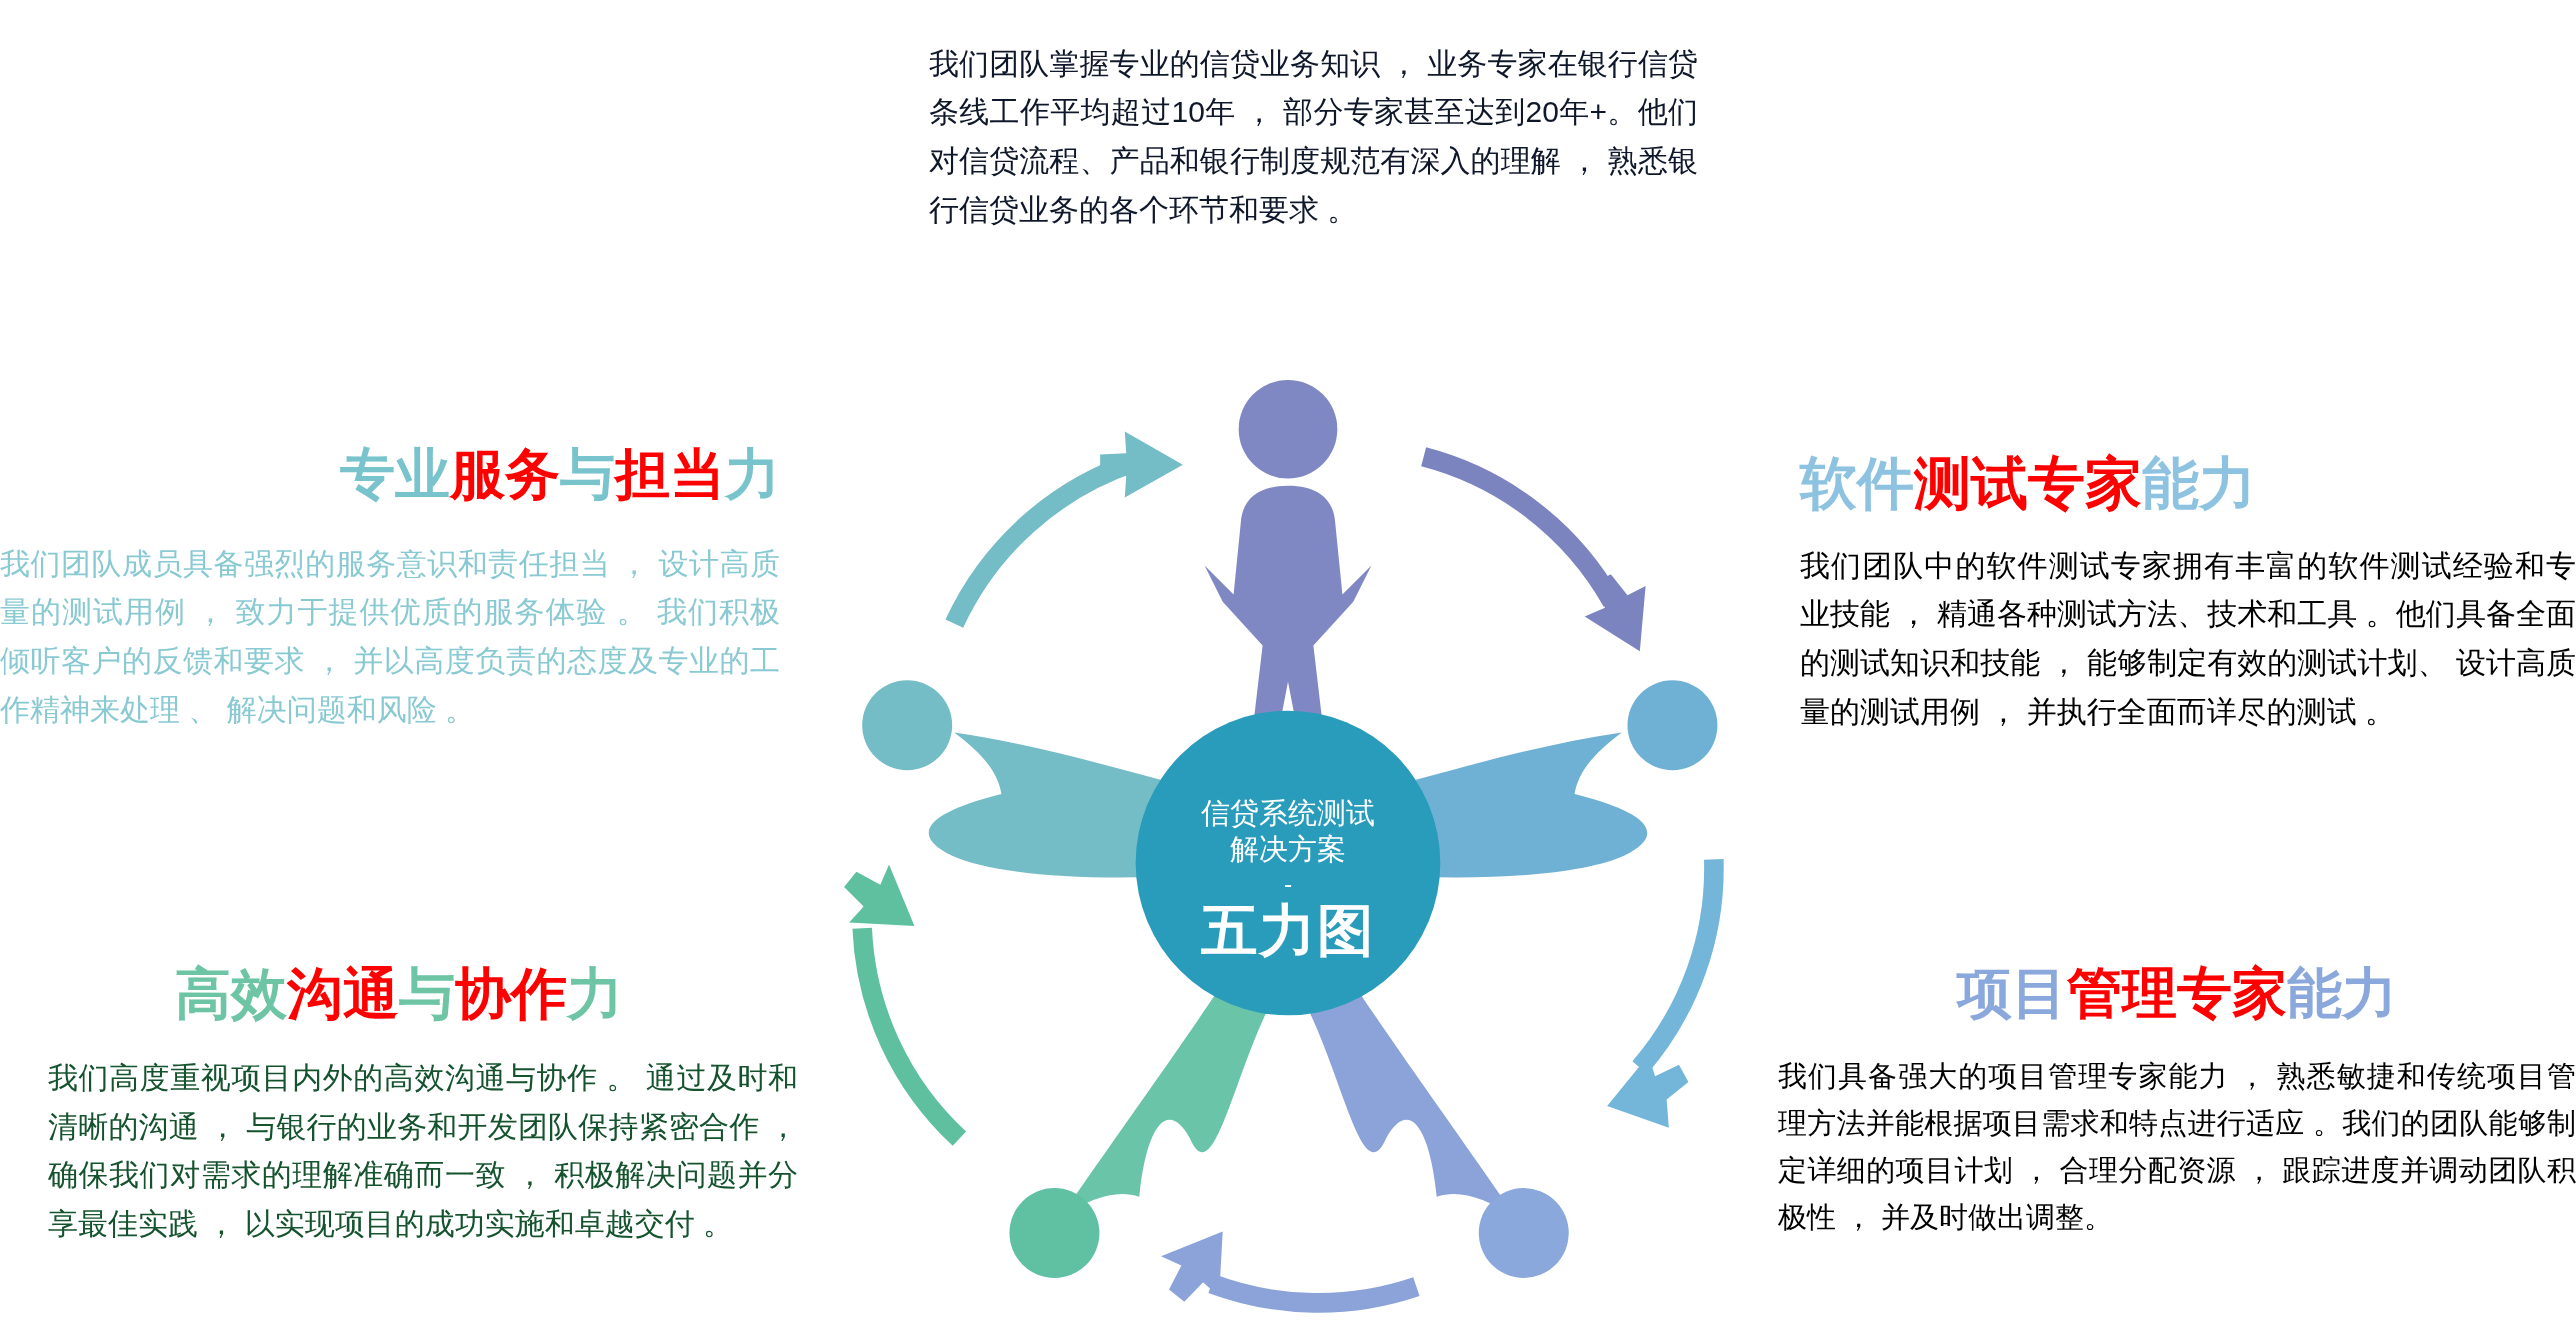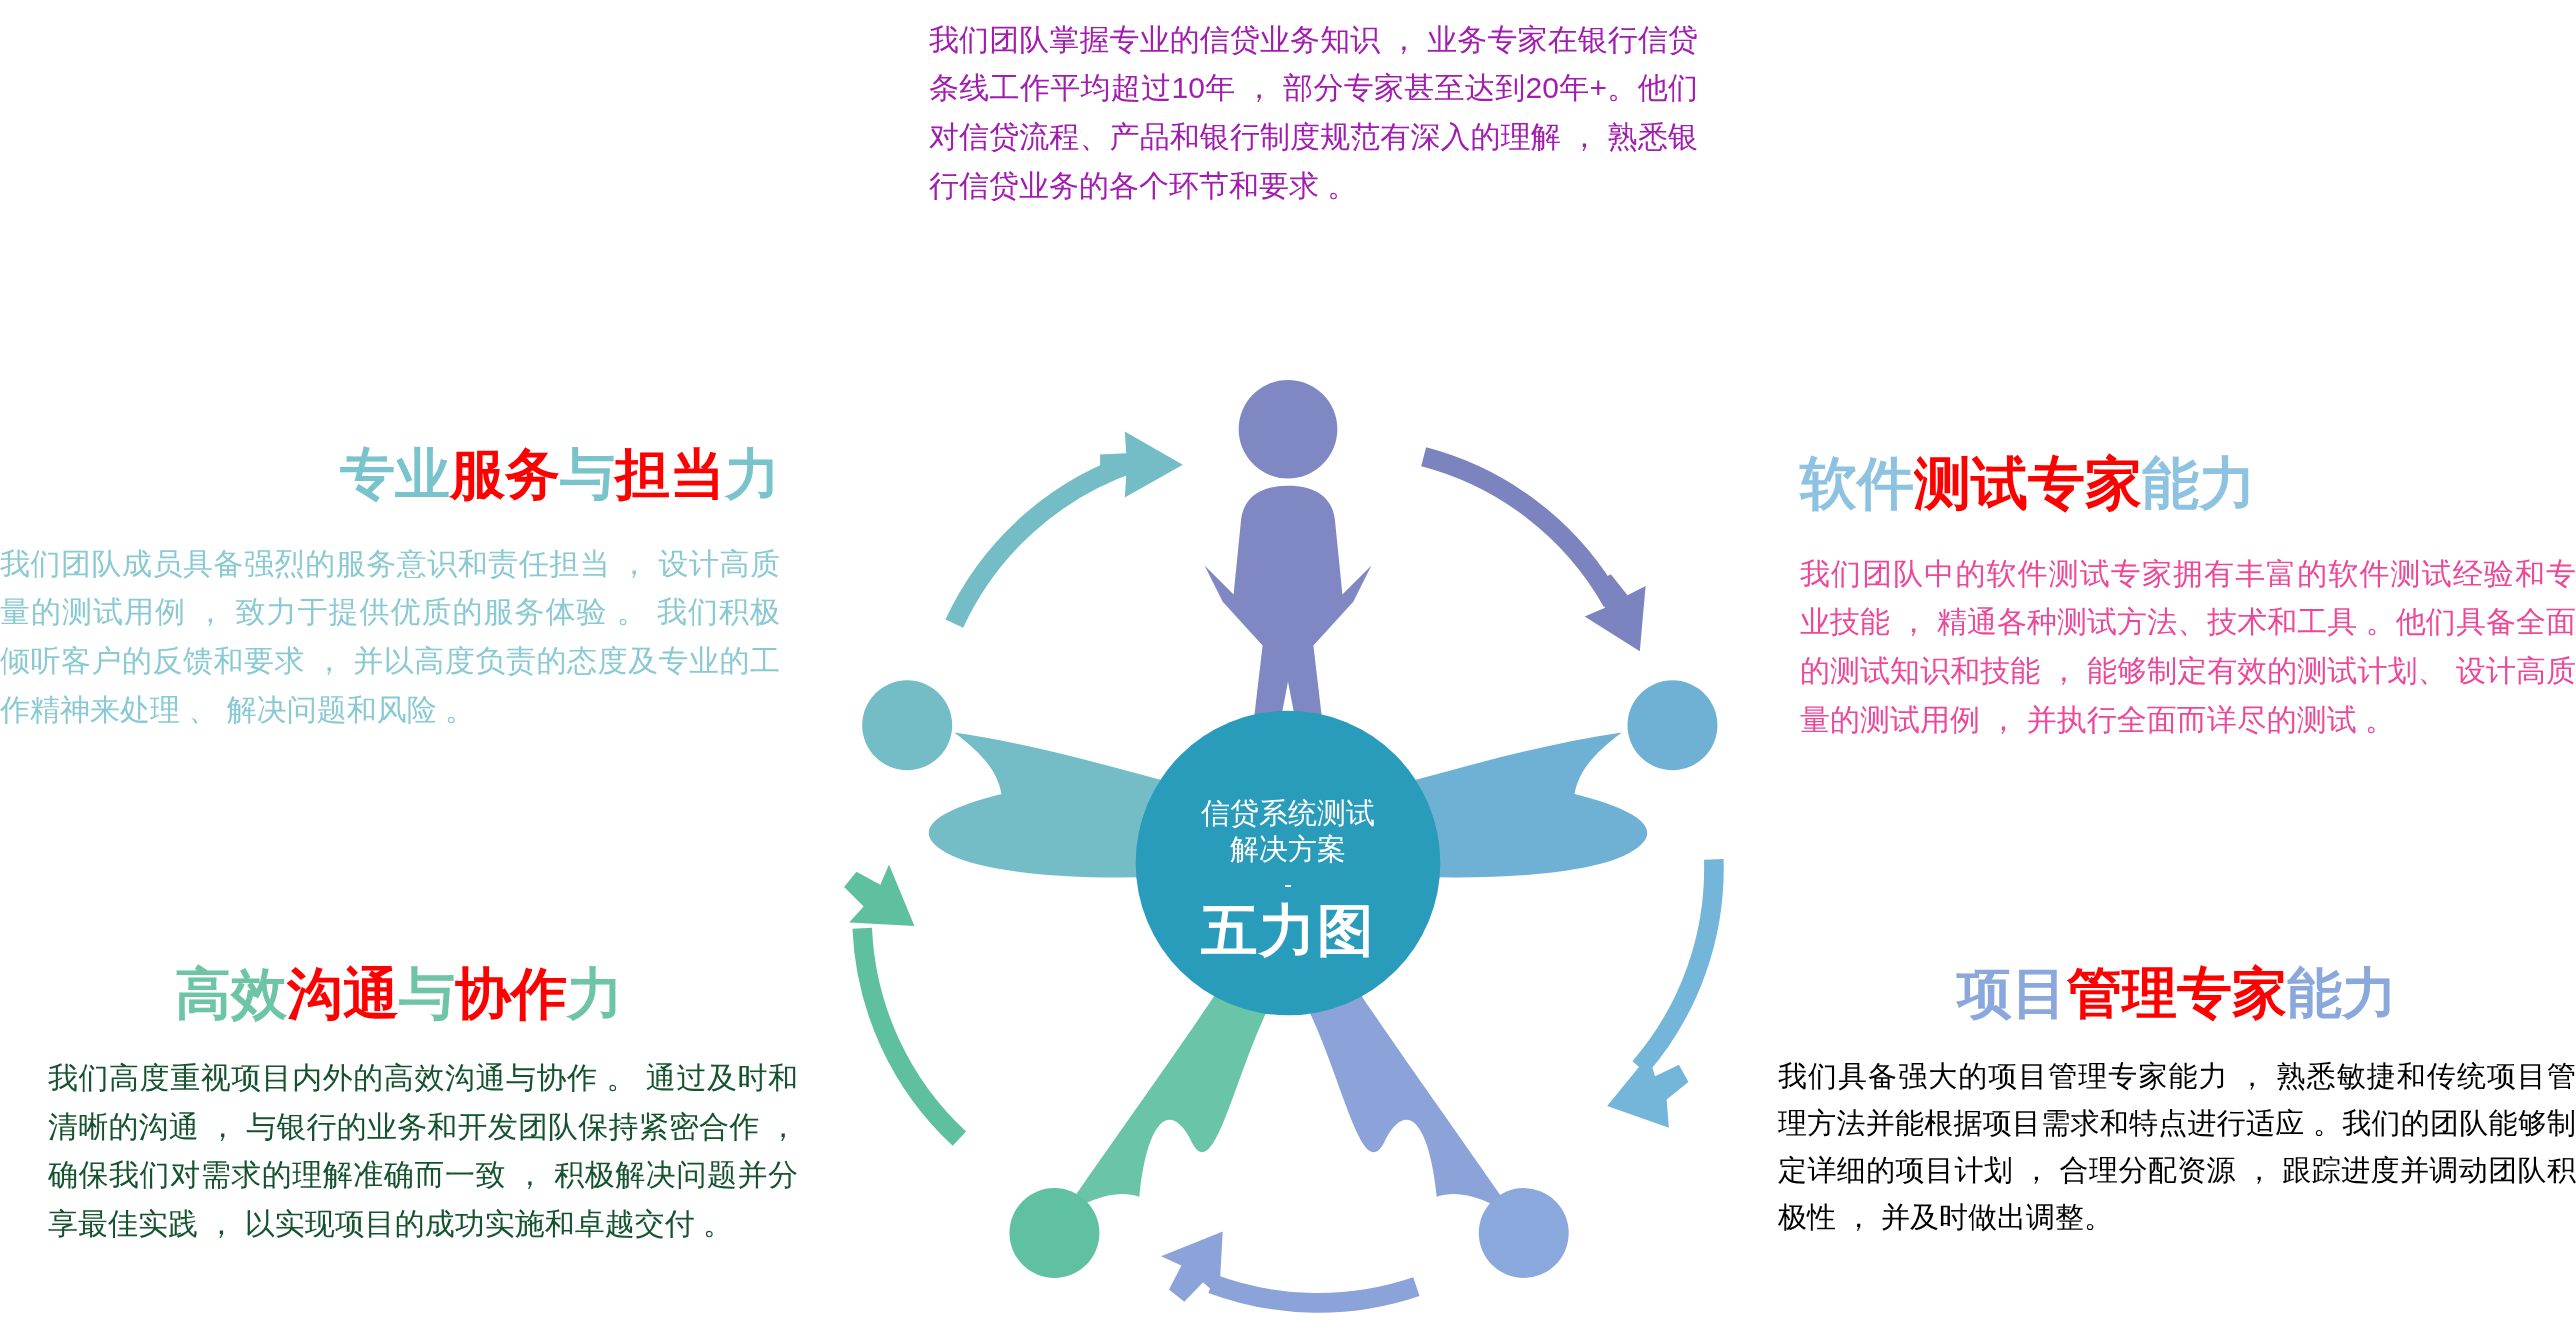--- a/index.html
+++ b/index.html
@@ -26,36 +26,36 @@
     line-height:1.62;
     text-align:justify;
     text-justify:inter-character;
     margin:0;
     font-weight:400;
   }
 
   
   #block-credit{ left:929px; top:2.9px; width:769px; }
   #block-credit .heading{font-size:54px;color:#8790ca;text-align:center;}
-  #block-credit .para{font-size:30px;color:#a21caf;margin-top:13px;}
+  #block-credit .para{font-size:30px;color:#0f172a;margin-top:37px;}
 
   
   #block-service{ left:0px; top:450px; width:780px; }
   #block-service .heading{font-size:55px;color:#79c4cc;text-align:right;font-family:Liberation Mono, monospace;}
   #block-service .para{font-size:30px;color:#89c9d2;margin-top:32px;}
 
   
   #block-comm{ left:0px; top:965px; width:798px; }
   #block-comm .heading{font-size:56px;color:#6dc5a5;text-align:center;}
   #block-comm .para{font-size:30px;color:#14532d;margin-top:30.5px;padding-left:48px;}
 
   
   #block-qa{ left:1800px; top:454px; width:776px; }
   #block-qa .heading{font-size:57px;color:#8dc3e0;}
-  #block-qa .para{font-size:30px;color:#ec4899;margin-top:36px;}
+  #block-qa .para{font-size:30px;color:#000000;margin-top:28px;}
 
   
   #block-pm{ left:1778px; top:965px; width:798px; }
   #block-pm .heading{font-size:55px;color:#8ba8dd;text-align:center;}
   #block-pm .para{font-size:29px;color:#000000;margin-top:30.5px;}
 
   
   #diagram{position:absolute;left:798px;top:377px;width:980px;height:943px;}
   #diagram svg{display:block;width:980px;height:943px;}
 

